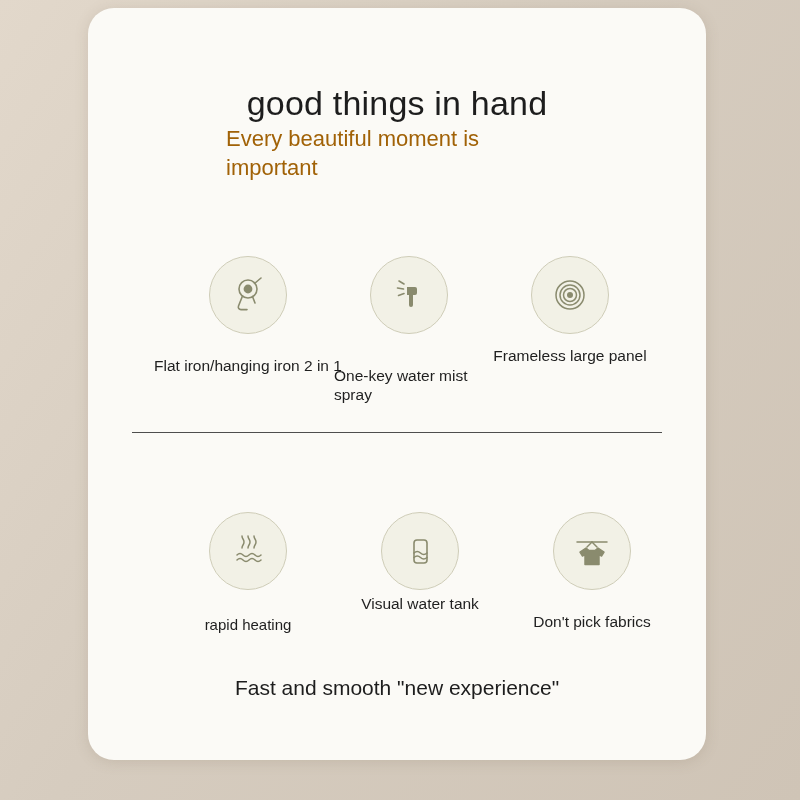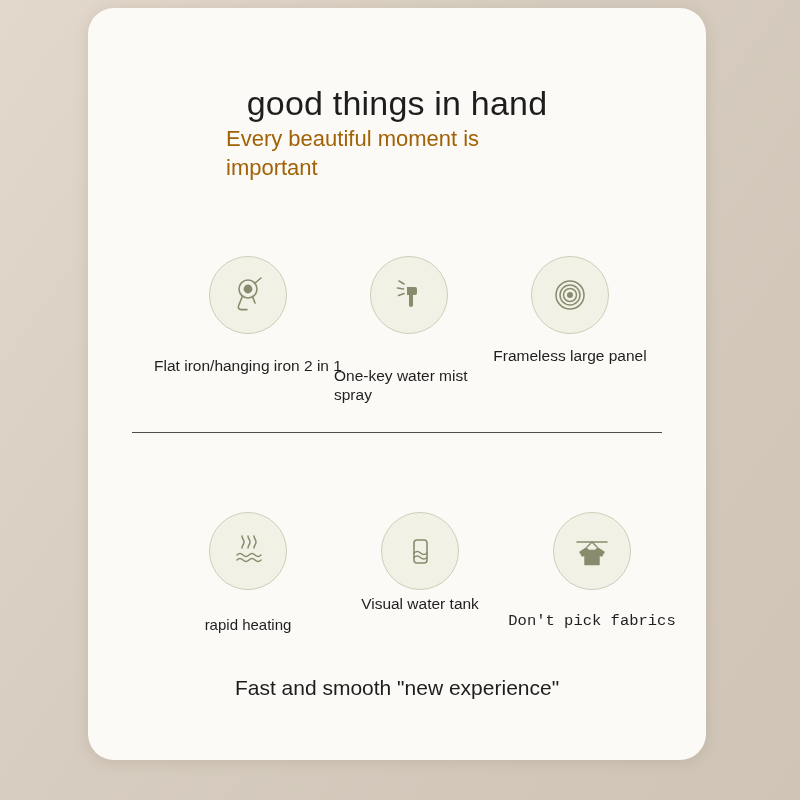--- a/index.html
+++ b/index.html
@@ -89,21 +89,21 @@
     line-height: 1.25;
     color: #1f1f1f;
     text-align: center;
     width: 180px;
   }
   .feature.f1 .caption { width: 224px; margin-top: 22px; }
   .feature.f2 .caption { width: 150px; margin-top: 32px; text-align: left; }
   .feature.f3 .caption { width: 190px; margin-top: 12px; }
   .feature.f4 .caption { margin-top: 26px; font-size: 15px; }
   .feature.f5 .caption { margin-top: 4px; }
-  .feature.f6 .caption { margin-top: 22px; font-family: Liberation Mono, monospace; }
+  .feature.f6 .caption { margin-top: 22px; }
 
   .divider {
     position: absolute;
     left: 44px;
     top: 424px;
     width: 530px;
     height: 1px;
     background: #2f2f2f;
     opacity: 0.85;
   }

